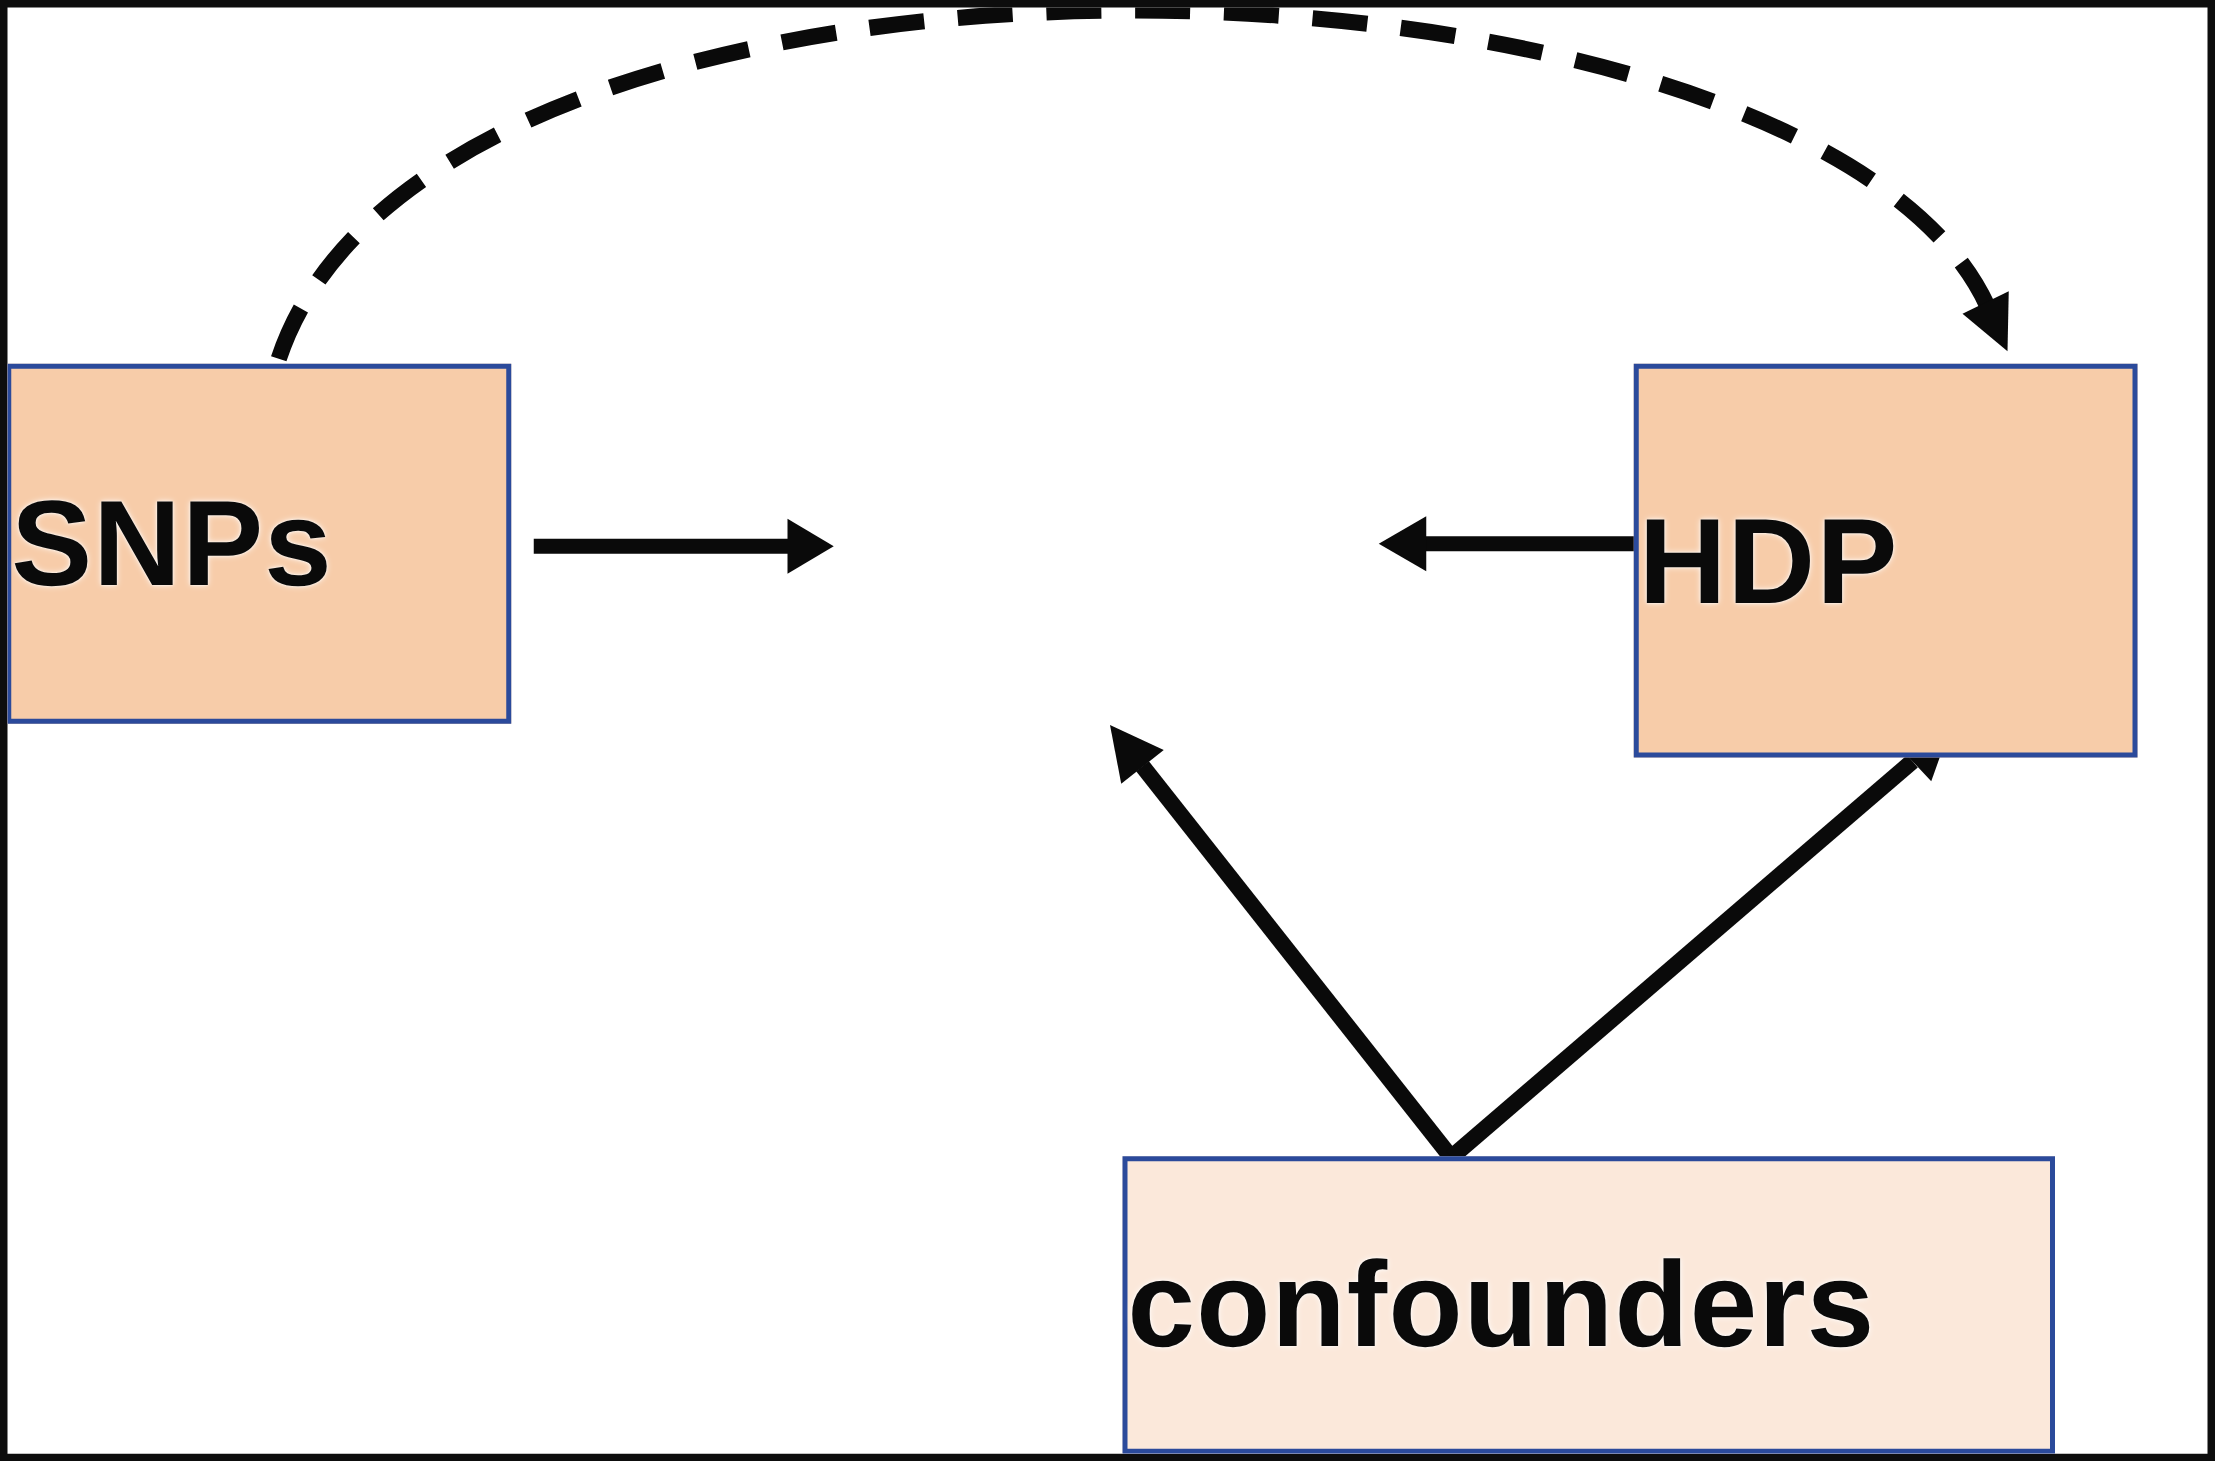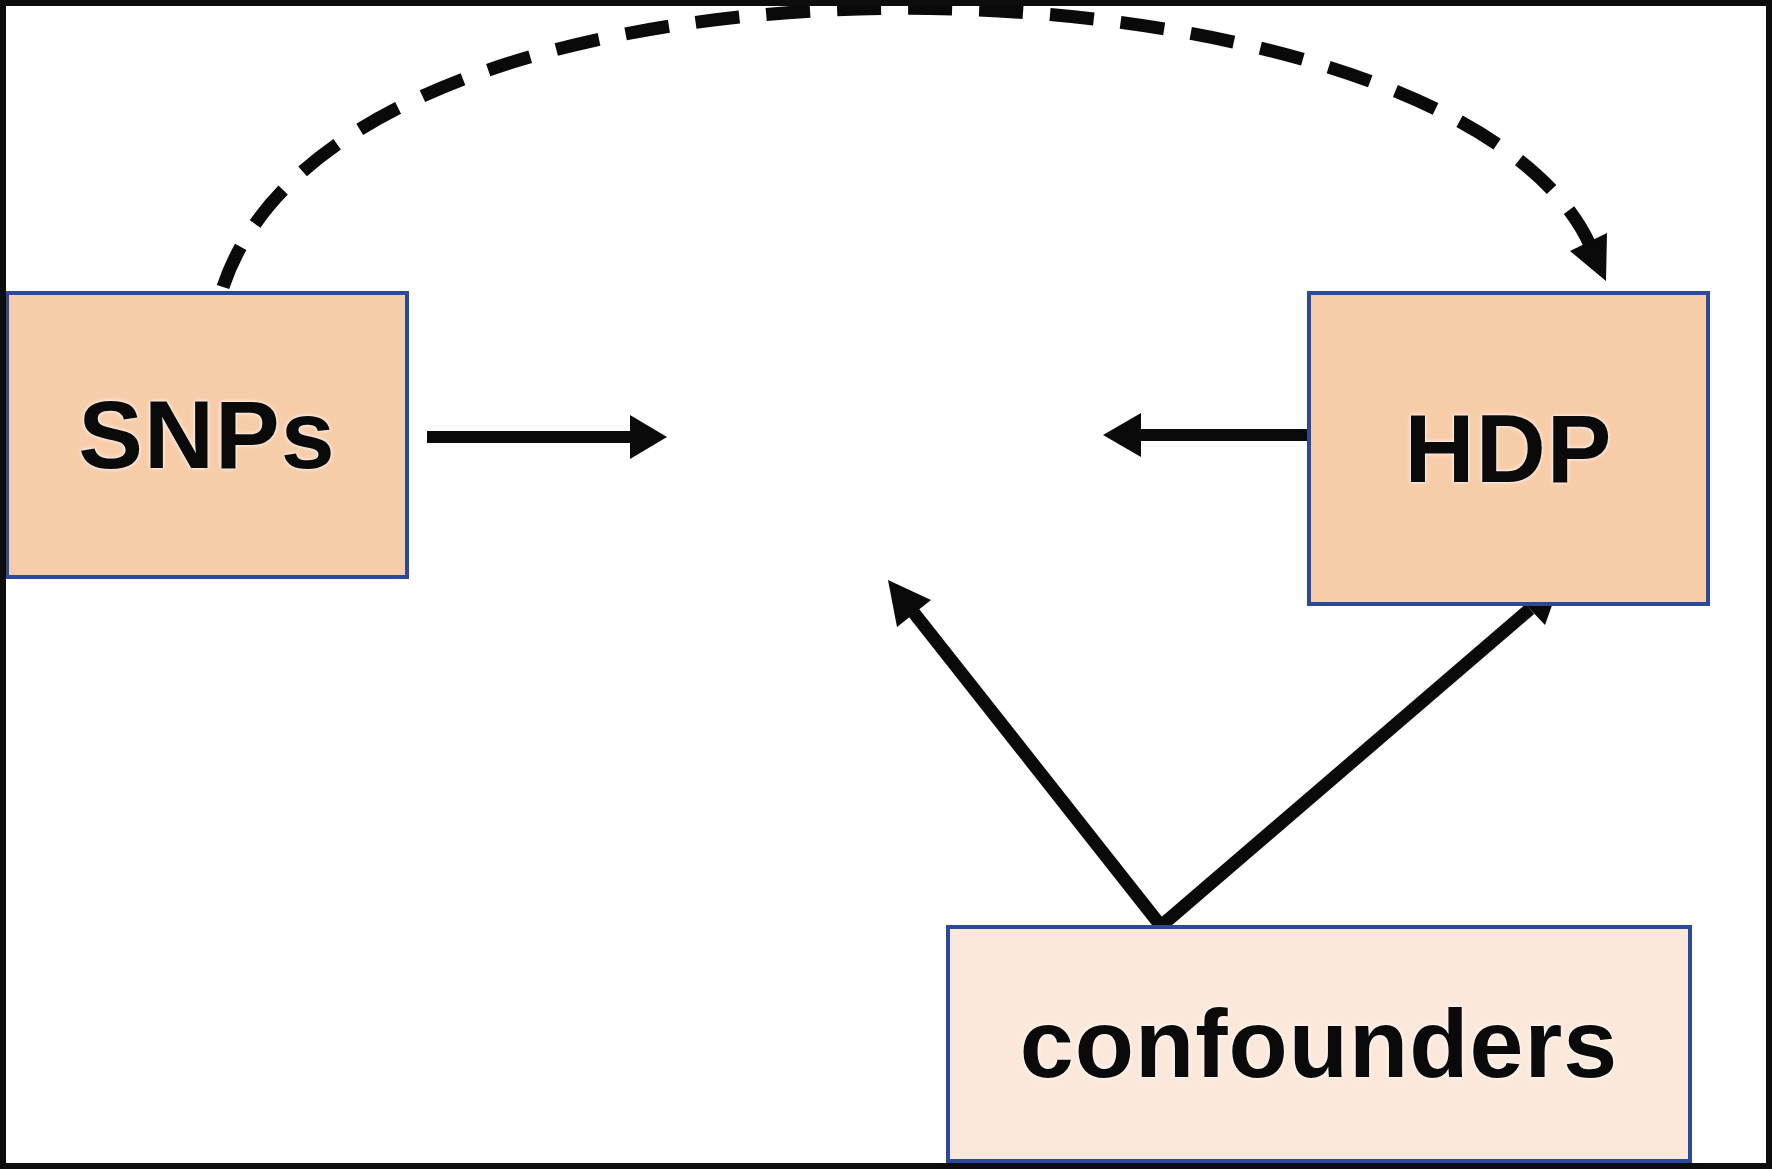--- a/index.html
+++ b/index.html
@@ -24,36 +24,36 @@
   .edges{
     position:absolute;left:-6px;top:-6px;width:1772px;height:1169px;
     color:var(--arrow);
     pointer-events:none;
   }
   .node{
     position:absolute;
     background:var(--node-fill);
     border:4px solid var(--node-border);
     box-sizing:border-box;
-    display:flex;align-items:center;justify-content:center;
+    display:flex;align-items:center;
   }
   .node--confounders{background:var(--confounder-fill);}
   .node .label{
     font-weight:700;
     font-size:97px;
     color:var(--text);
     letter-spacing:1px;
     text-shadow:0 0 5px rgba(255,255,255,.85), 0 0 2px rgba(255,255,255,.9);
     white-space:nowrap;
   }
   
   .node--snps       {left:-1px; top:285px; width:404px; height:288px;}
   .node--obesity    {left:677px; top:285px; width:406px; height:288px;}
   .node--hdp        {left:1301px;top:285px; width:403px; height:315px;}
-  .node--confounders{left:892px; top:919px; width:746px; height:238px;margin-left:48px;}
+  .node--confounders{left:892px; top:919px; width:746px; height:238px;}
 </style>
 </head>
 <body>
 
 <div class="stage">
 
   <svg class="edges" width="1772" height="1169" viewBox="0 0 1772 1169" xmlns="http://www.w3.org/2000/svg" aria-hidden="true">
 
     <g stroke="currentColor" fill="currentColor">
       <line x1="427" y1="437" x2="636" y2="437" stroke-width="12"></line>

